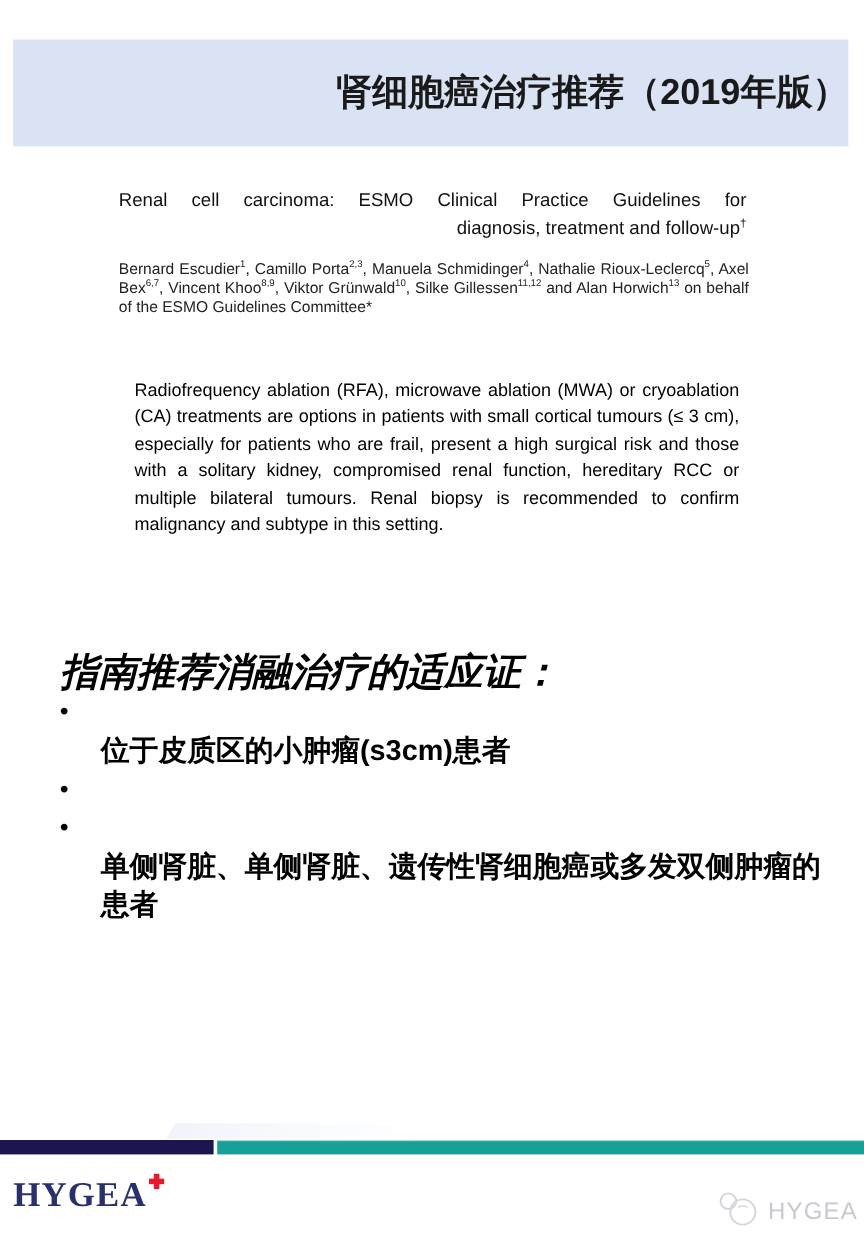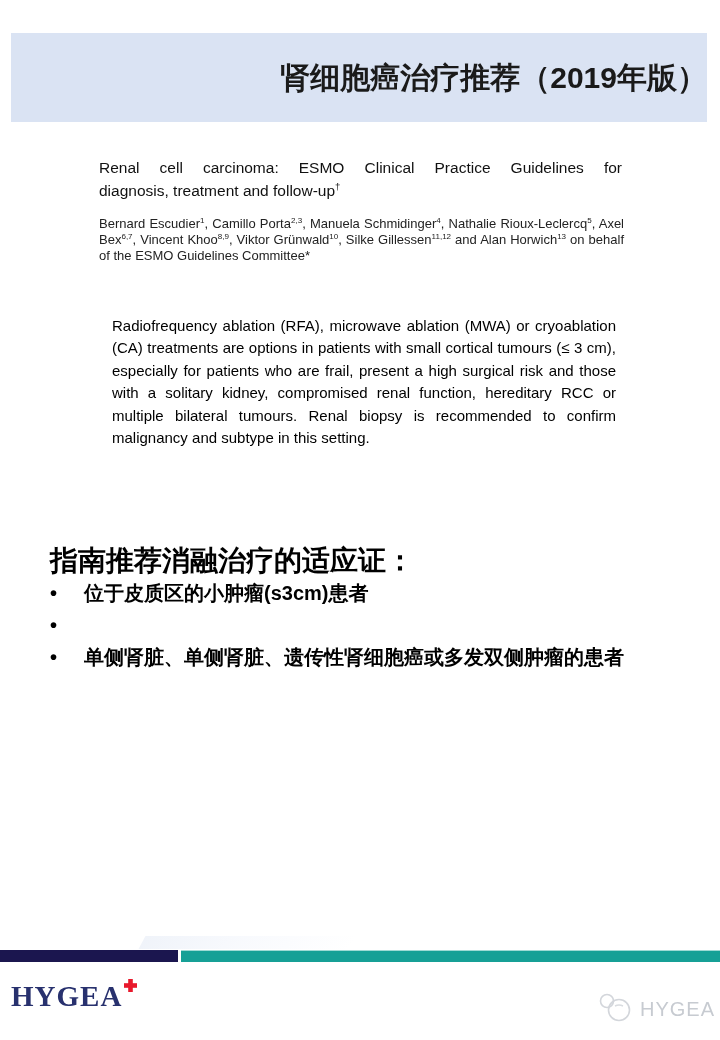--- a/index.html
+++ b/index.html
@@ -8,35 +8,35 @@
 
   
   .banner{position:absolute;left:11px;top:33px;width:696px;height:89px;background:#dae3f3;
           display:flex;flex-direction:column;justify-content:center;align-items:flex-end;}
   .banner .h-line{font-size:30px;font-weight:700;line-height:40px;color:#1a1a1a;white-space:nowrap;}
 
   
   .paper-title{position:absolute;left:99px;top:156px;width:523px;font-weight:400;
                font-size:15.5px;line-height:23px;color:#111;}
   .paper-title .t1{text-align:justify;text-align-last:justify;}
-  .paper-title .t2{text-align:left;}
+  .paper-title .t2{text-align:right;}
   sup{font-size:0.62em;line-height:0;vertical-align:super;}
 
   .authors{position:absolute;left:99px;top:216px;width:525px;font-size:13px;line-height:16.2px;
            text-align:justify;color:#222;}
 
   .abstract{position:absolute;left:112px;top:315px;width:504px;font-size:15px;line-height:22.4px;
             text-align:justify;color:#000000;}
 
   
   .notes{position:absolute;left:50px;top:544px;width:660px;font-weight:700;color:#000;}
-  .notes-heading{font-size:28px;line-height:33px;}
+  .notes-heading{font-size:32px;line-height:33px;font-style:italic;}
   .bullet-row{display:flex;align-items:flex-start;}
   .bullet-row .dot{width:34px;flex:0 0 34px;font-size:20px;line-height:32px;}
-  .bullet-row .btext{max-width:604px;font-size:20px;line-height:32px;}
+  .bullet-row .btext{max-width:604px;font-size:24px;line-height:32px;margin-top:33px;}
 
   
   .ghost{position:absolute;left:142px;top:936px;width:210px;height:13px;
          background:linear-gradient(100deg,#eef2f9 0%,#f7f9fd 45%,#ffffff 100%);
          transform:skewX(-28deg);opacity:.9;}
   .bar-navy{position:absolute;left:0;top:950px;width:178px;height:12px;background:#1b164f;}
   .bar-teal{position:absolute;left:181px;top:950px;width:539px;height:12px;background:#16a096;
             border-top:1px solid #9fdad4;box-sizing:border-box;}
 
   .logo{position:absolute;left:11px;top:980px;display:flex;align-items:flex-start;}

